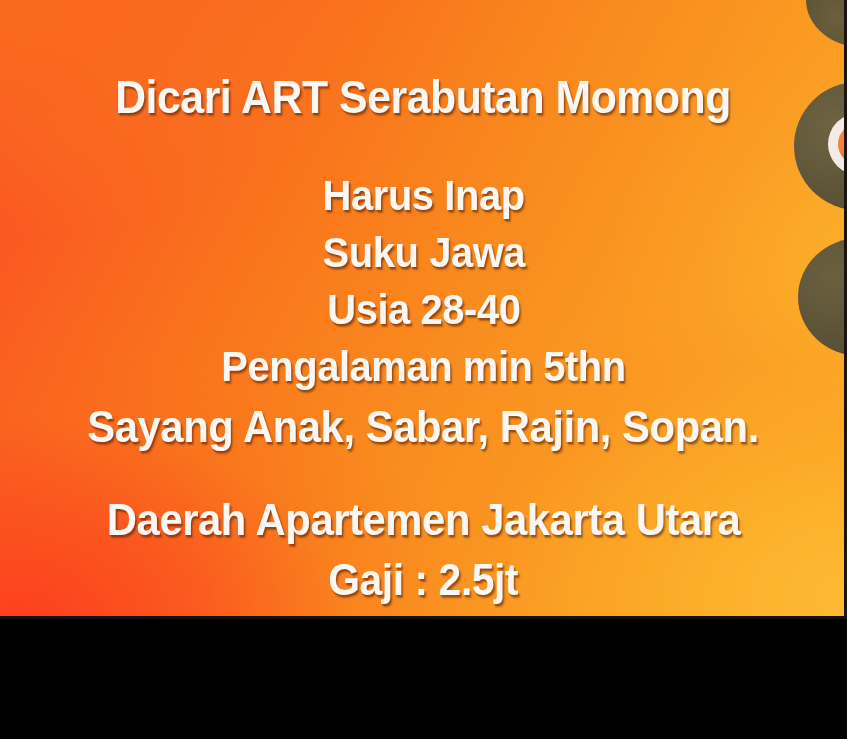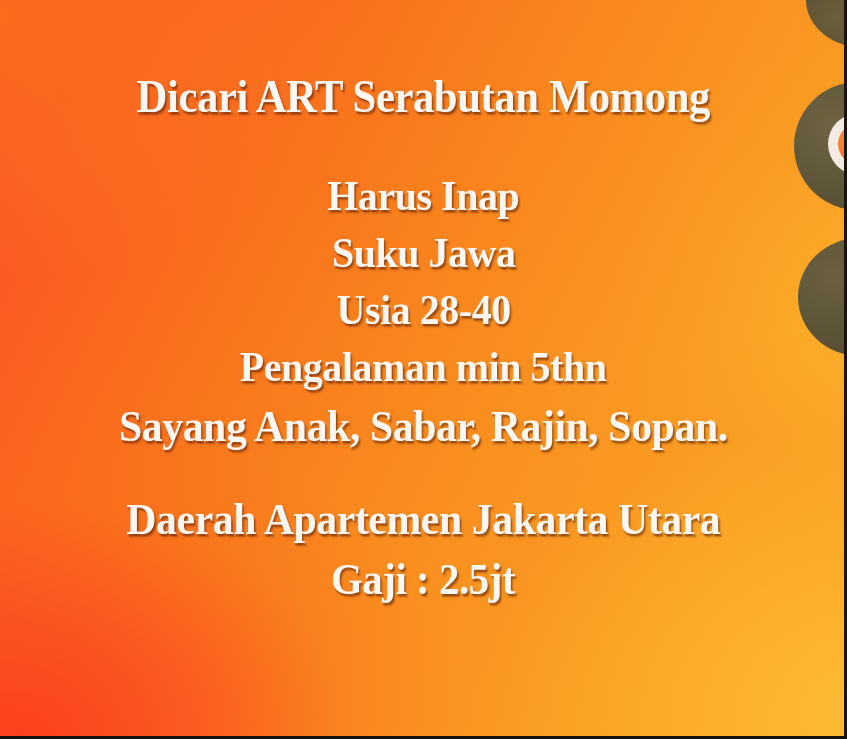--- a/index.html
+++ b/index.html
@@ -3,23 +3,23 @@
 <meta charset="utf-8">
 <style>
   html, body {
     margin: 0;
     padding: 0;
     background: #000;
   }
   #poster {
     position: relative;
     width: 847px;
-    height: 739px;
+    height: 619px;
     overflow: hidden;
-    font-family: Liberation Serif, serif;
+    font-family: Liberation Sans, sans-serif;
     background: #F97A1F;
   }
 
   
   .bg-base {
     position: absolute;
     inset: 0;
     background:
       linear-gradient(118deg,
         #FB4A24 0%,

